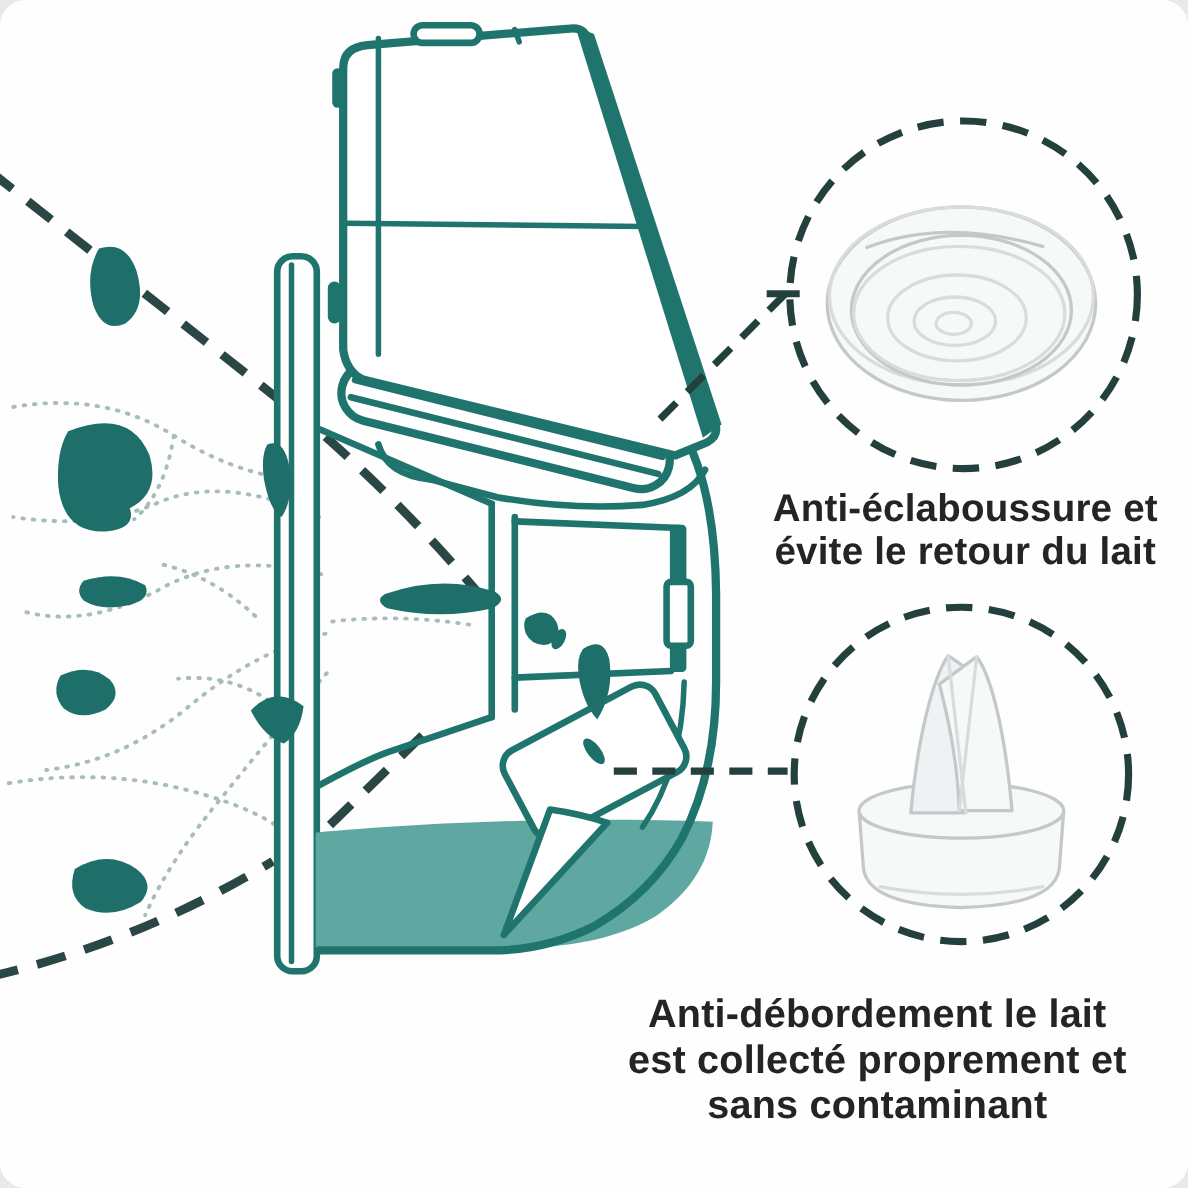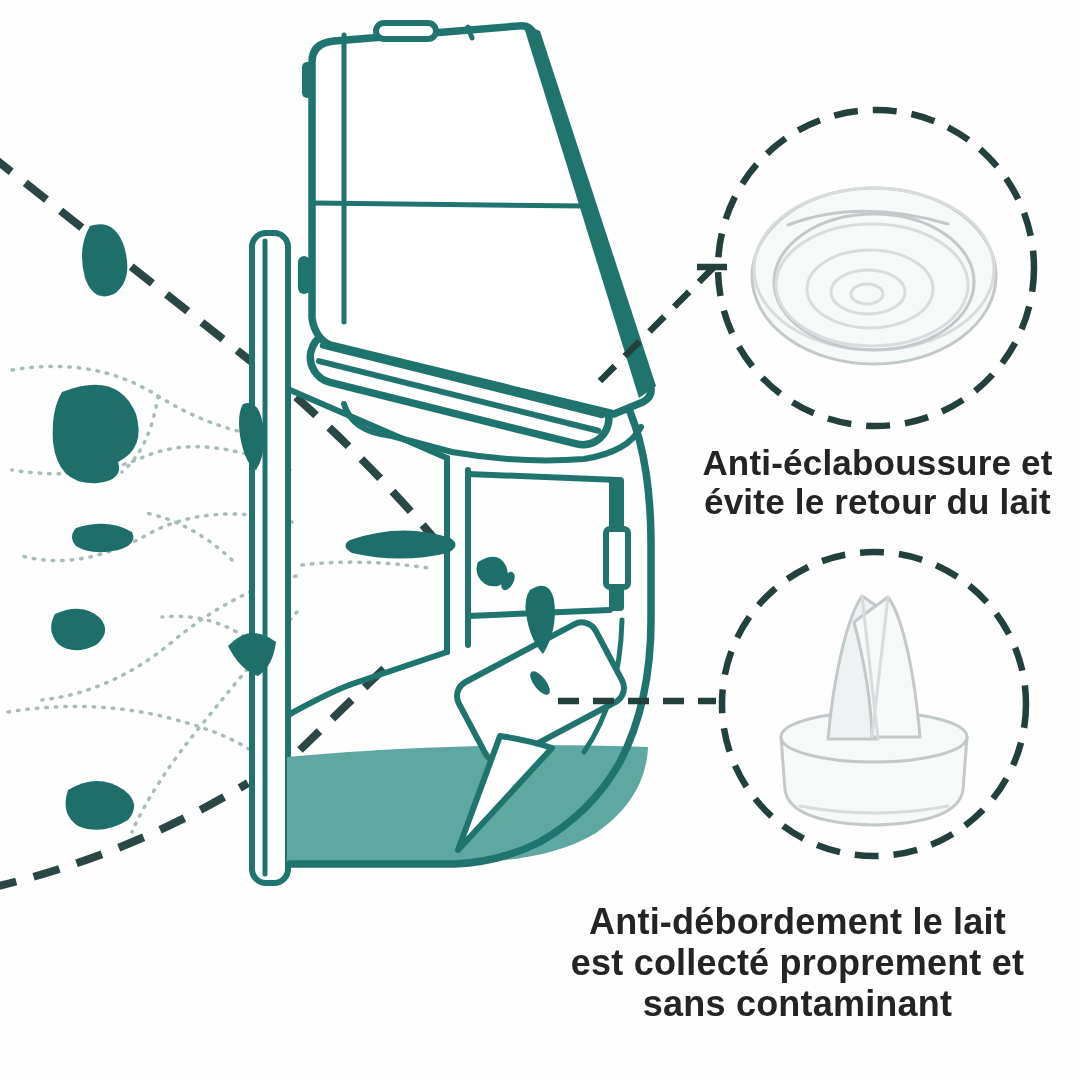--- a/index.html
+++ b/index.html
@@ -1,19 +1,19 @@
 <!DOCTYPE html>
 <html><head>
 <meta charset="utf-8">
 <style>
   html,body{margin:0;padding:0;}
   body{background:#e9e9e9;font-family:"Liberation Sans",sans-serif;}
   .canvas{
     position:relative;width:1080px;height:1080px;margin:0 auto;
-    background:#fdfefd;overflow:hidden;
+    background:#fdfefd;overflow:hidden;border-radius:23px;
   }
   svg{position:absolute;left:0;top:0;}
   
   .tl{stroke:#1f756d;fill:none;stroke-width:6;stroke-linecap:round;stroke-linejoin:round;}
   .tl7{stroke-width:7.5;}
   .tl5{stroke-width:5;}
   .wfill{fill:#ffffff;}
   .tfill{fill:#1f756d;stroke:none;}
   .blob{fill:#1e6f69;stroke:none;}
   .milk{fill:#5fa8a1;stroke:none;}

